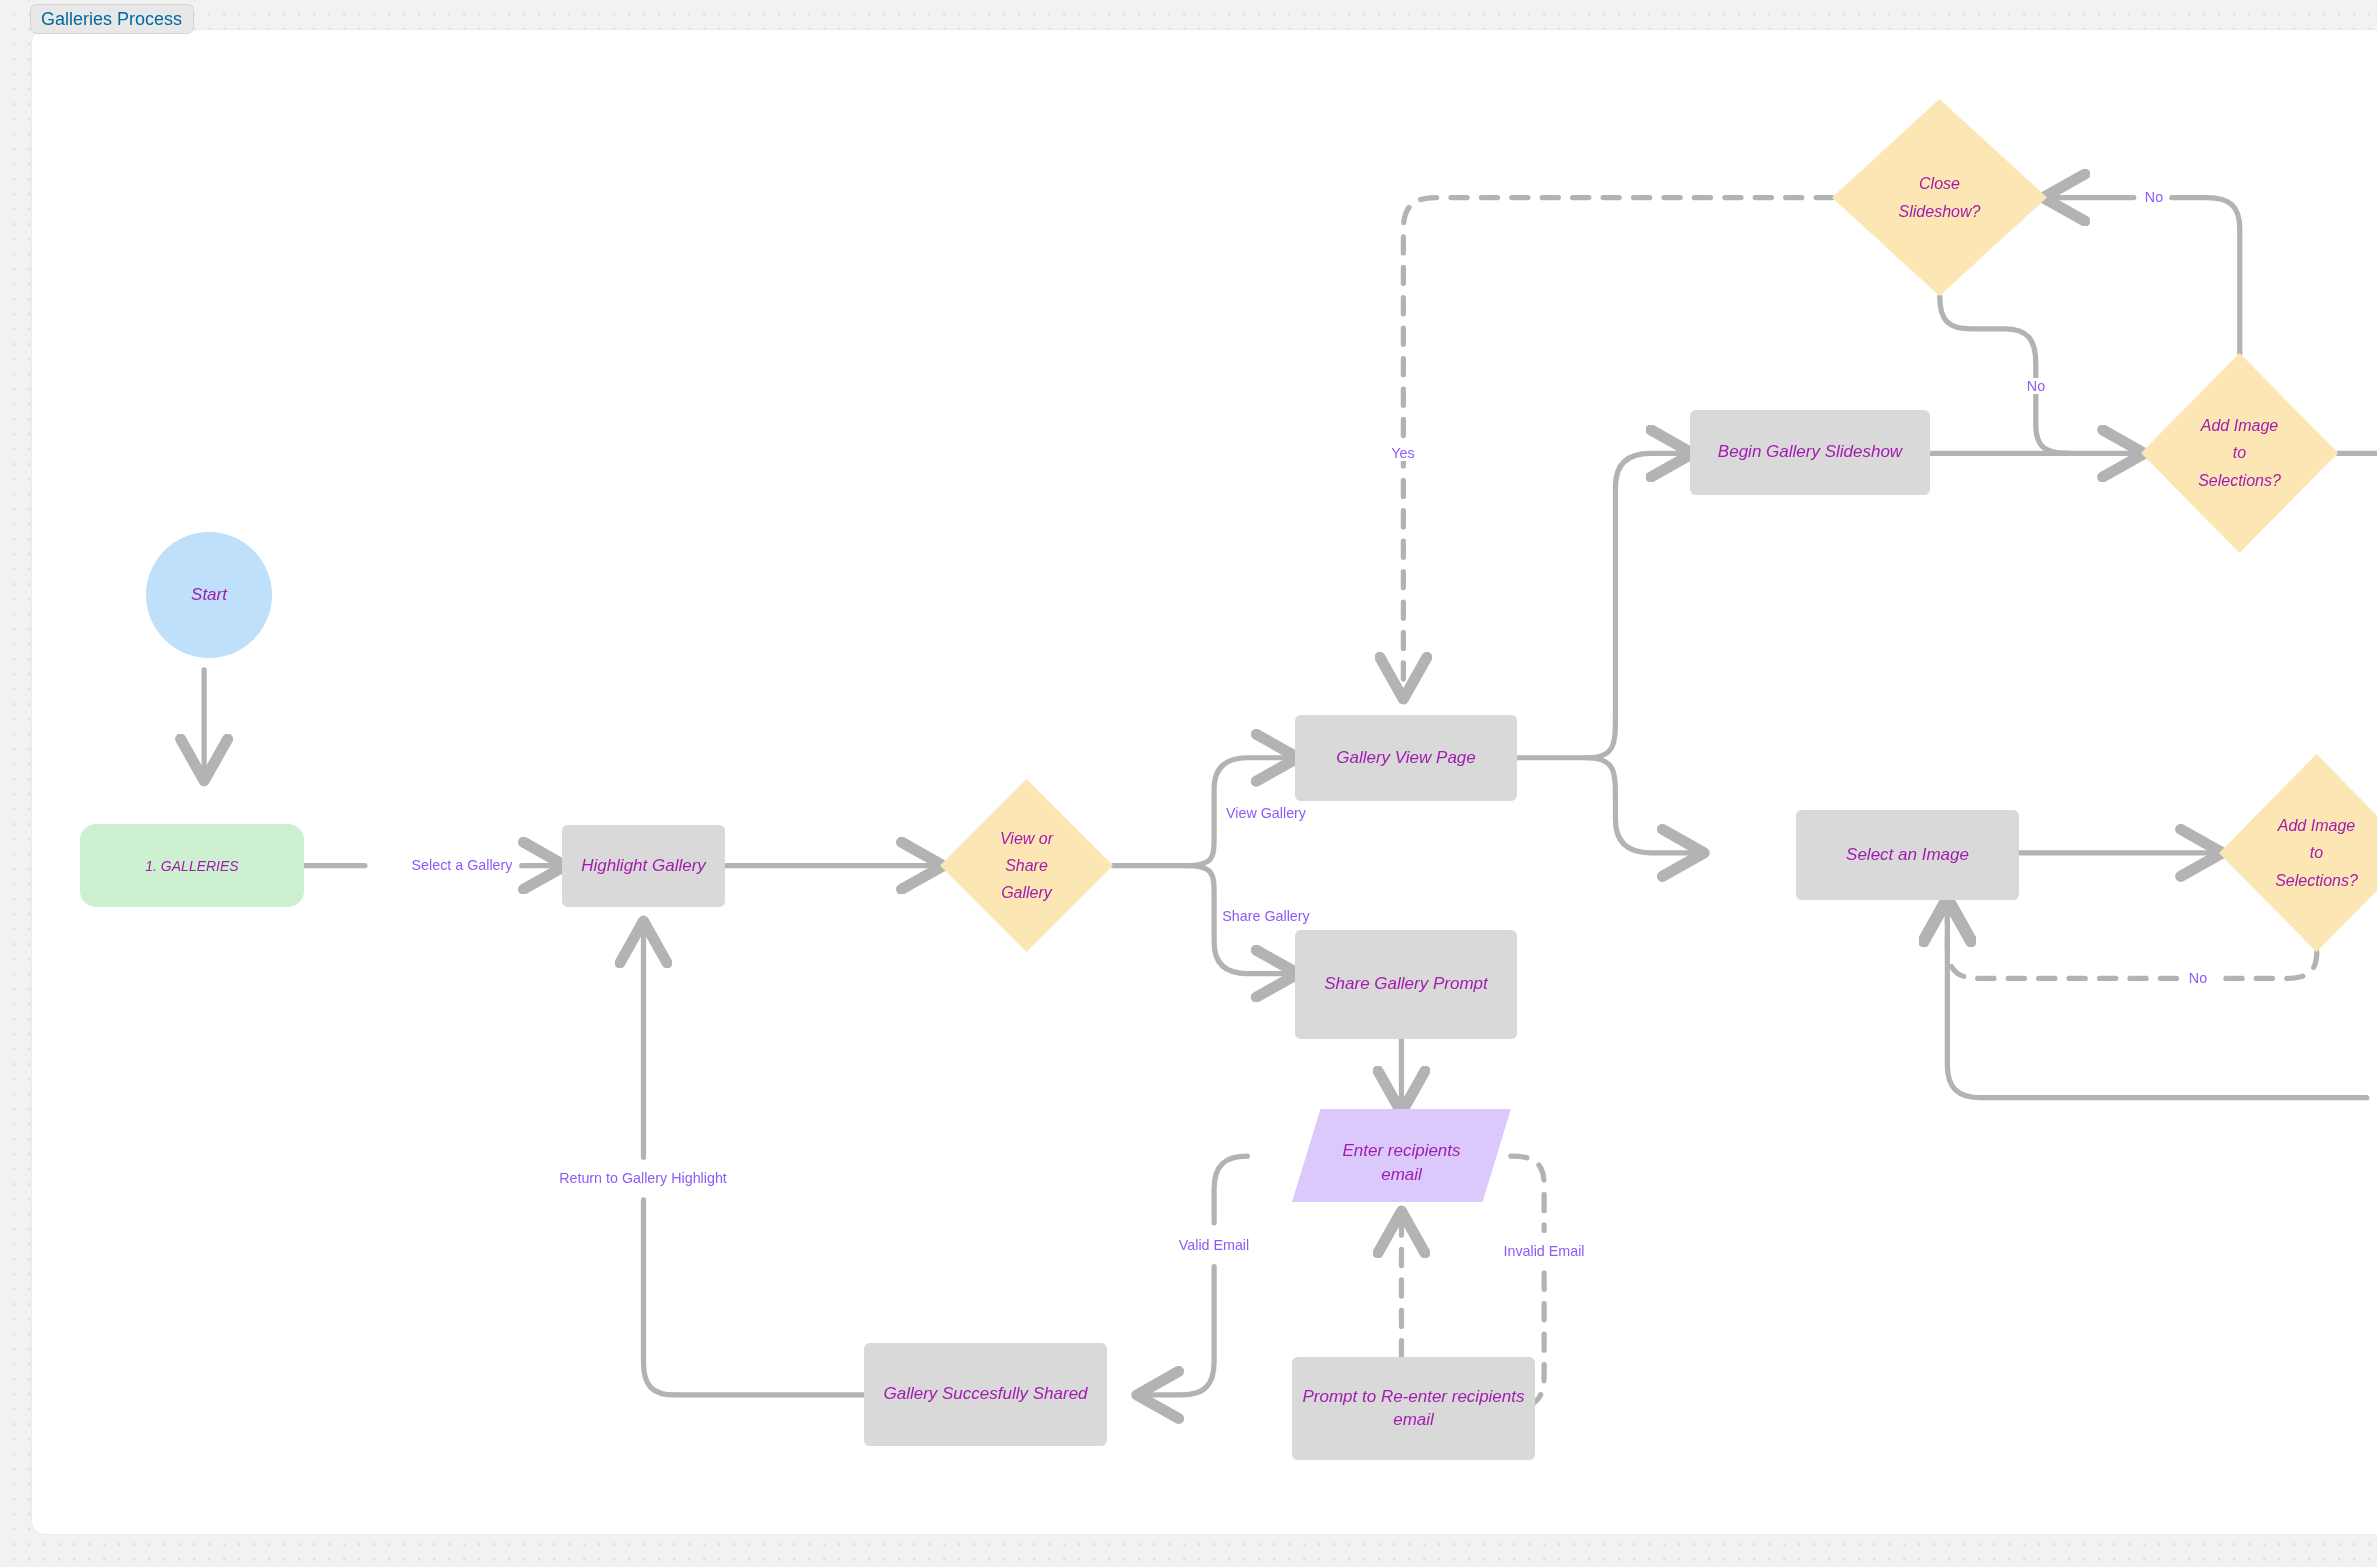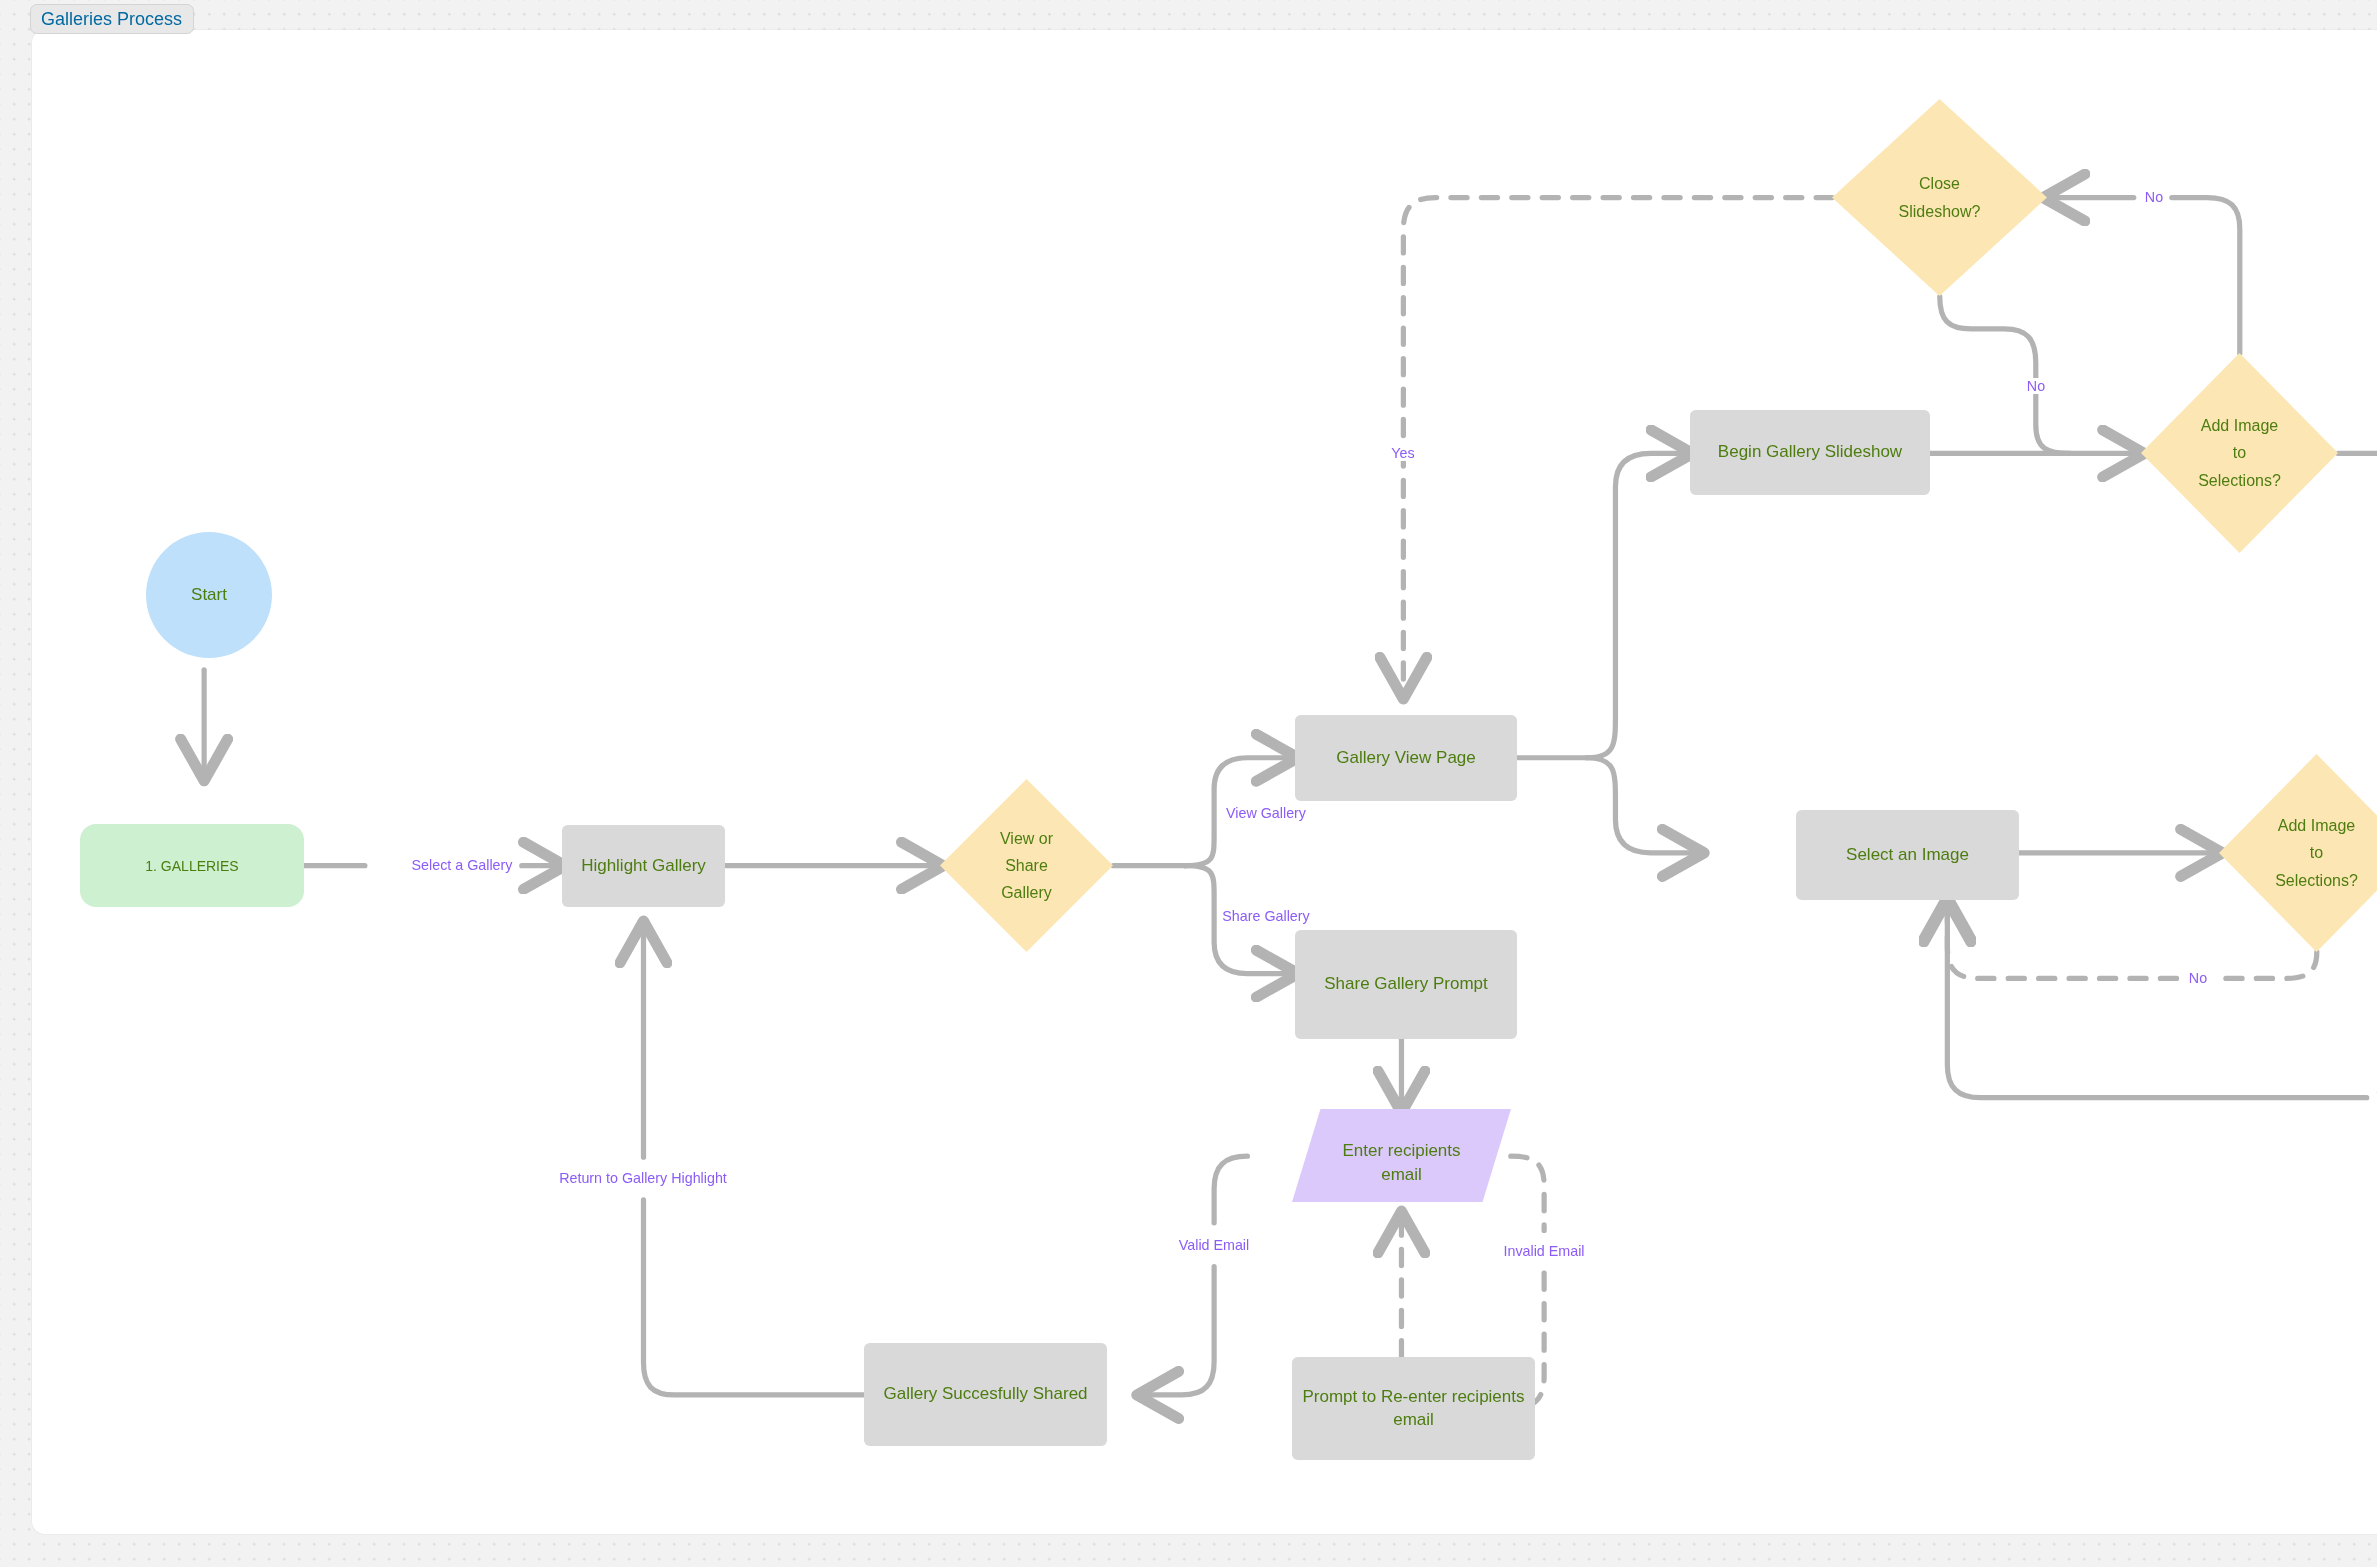--- a/index.html
+++ b/index.html
@@ -32,21 +32,21 @@
   
   #canvas{
     position:absolute;left:32px;top:30px;
     width:3359px;height:1504px;
     background:#ffffff;
     border-radius:12.4px;
     box-shadow:0 0 0 0.5px #e4e4e4;
     overflow:hidden;
   }
   #edges{position:absolute;left:0;top:0;width:3359px;height:1504px;}
-  .node{position:absolute;box-sizing:border-box;display:flex;align-items:center;justify-content:center;text-align:center;color:#4d7c0f;}
+  .node{position:absolute;box-sizing:border-box;display:flex;align-items:center;justify-content:center;text-align:center;color:#a21caf;font-style:italic;}
   .proc{background:#d9d9d9;border-radius:5.7px;font-size:17px;line-height:1.35;padding:3.8px 6.7px;}
   .term{background:#bee0fb;border-radius:50%;font-size:17px;}
   .green{background:#cdf0d0;border-radius:16px;font-size:14px;}
   .diamond{font-size:16px;line-height:1.7;}
   .diamond .dshape{position:absolute;inset:0;background:#fce7b4;clip-path:polygon(50% 0,100% 50%,50% 100%,0 50%);}
   .diamond .dtext{position:relative;z-index:2;width:100%;}
   .para{font-size:17px;line-height:1.4;}
   .para .pshape{position:absolute;inset:0;background:#dcc9fb;clip-path:polygon(13% 0,100% 0,87% 100%,0 100%);}
   .para .ptext{position:relative;z-index:2;width:100%;margin-top:15px;}
   .edge-label{position:absolute;font-size:14.3px;color:#8b5cf6;background:#fff;padding:0 4.8px;white-space:nowrap;transform:translate(-50%,-50%);z-index:4;}

